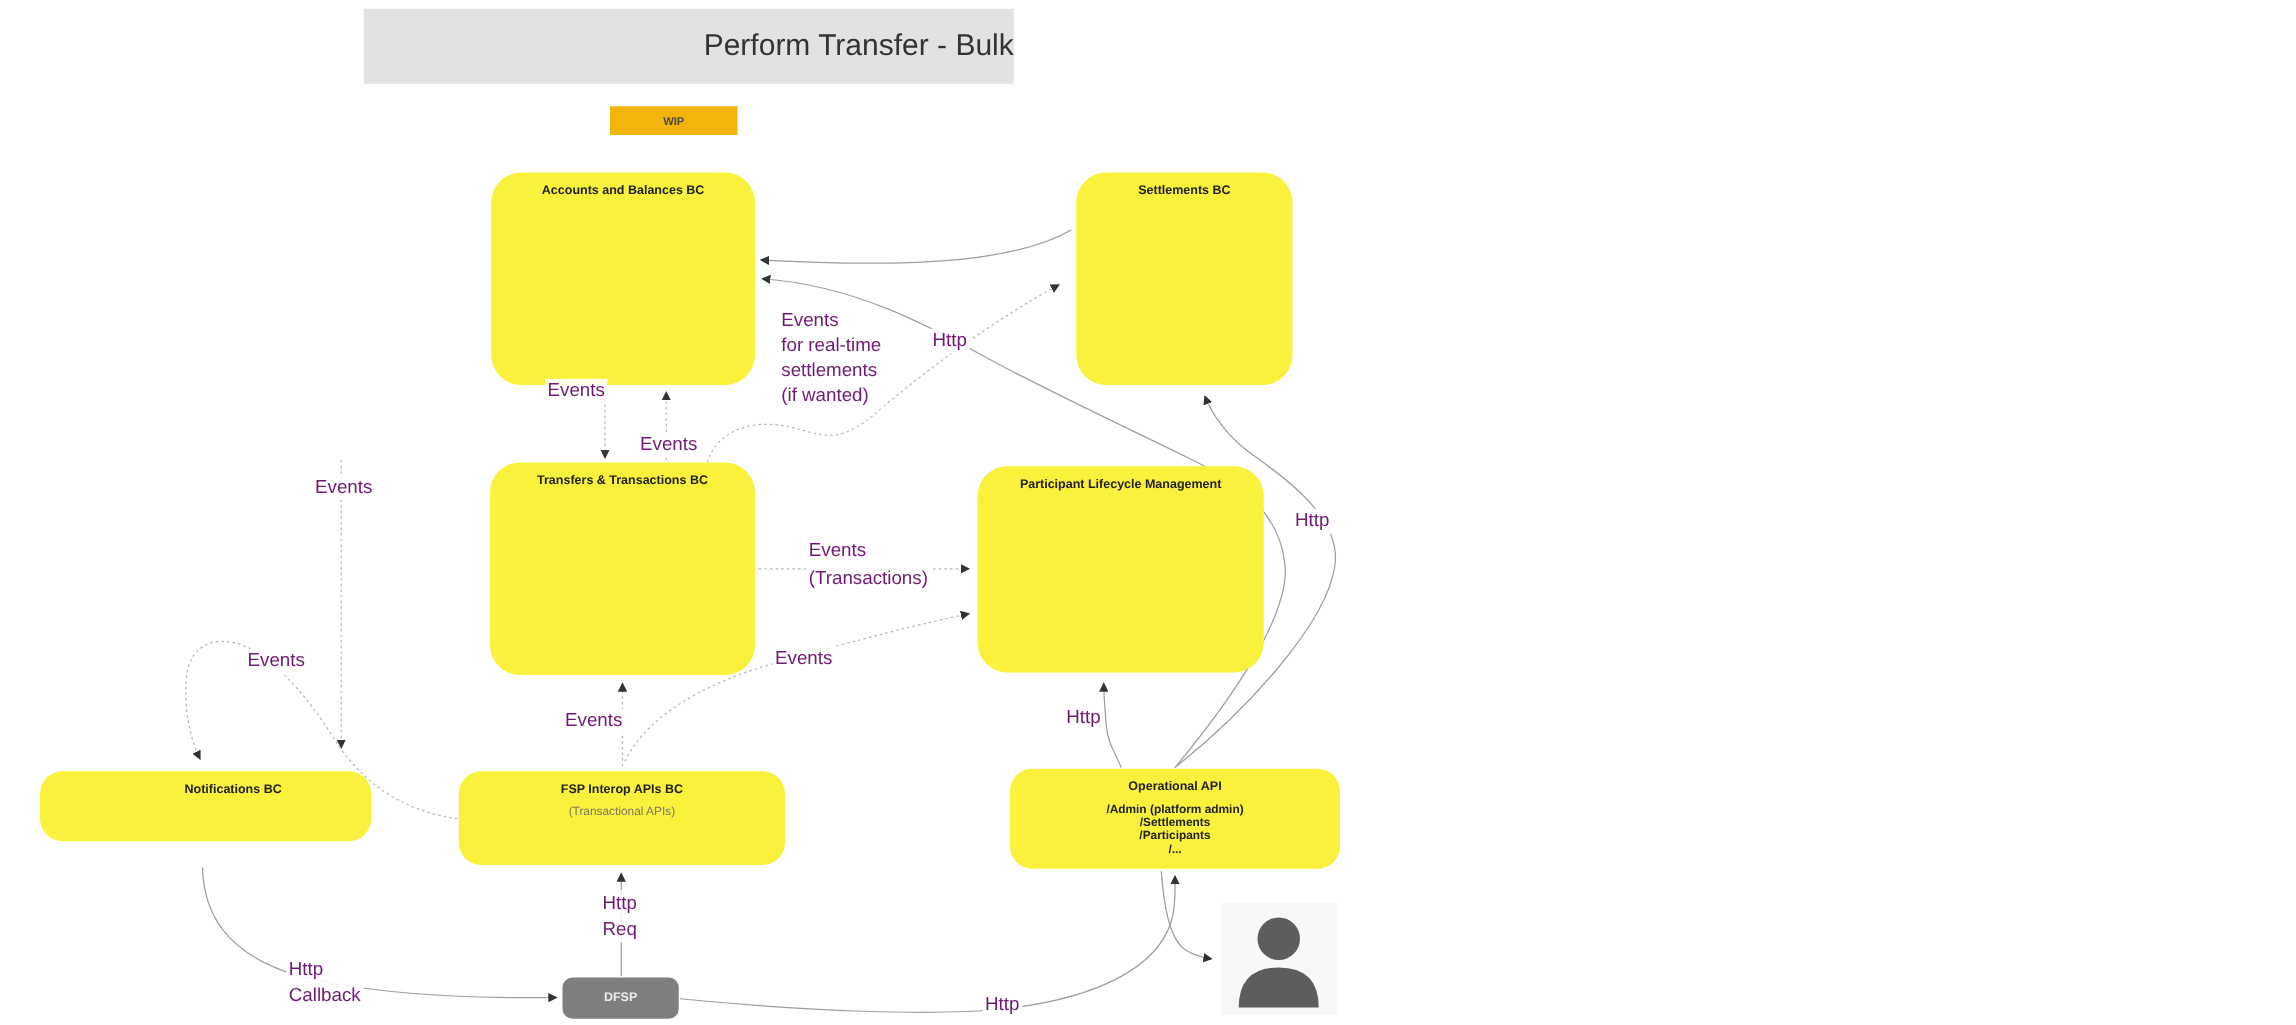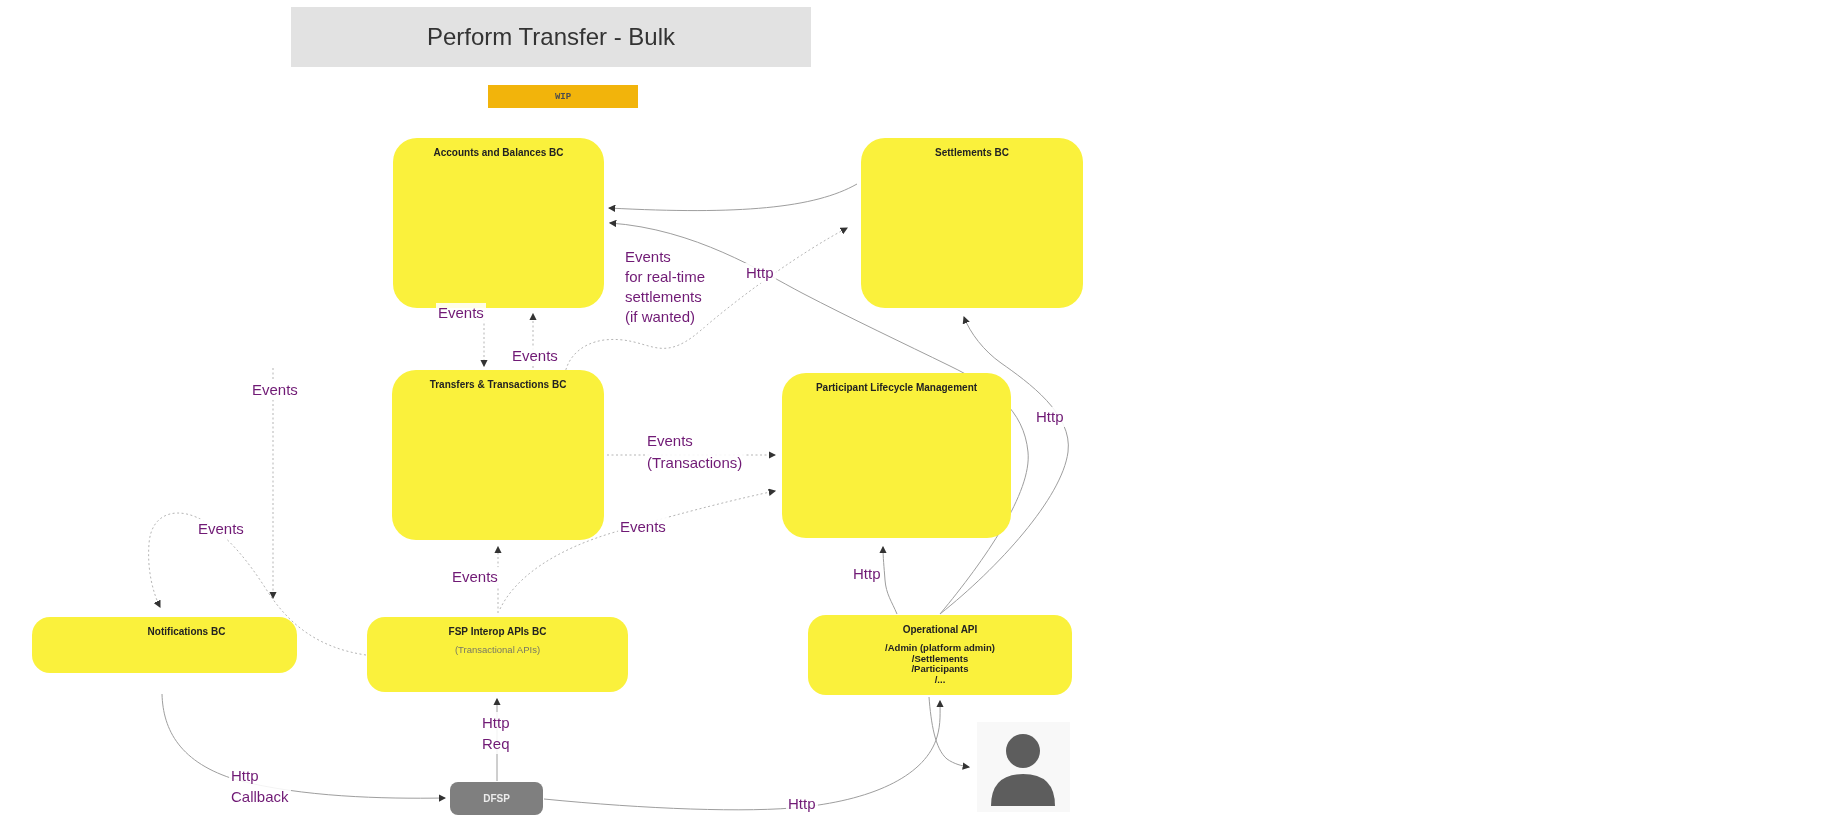--- a/index.html
+++ b/index.html
@@ -1,32 +1,32 @@
 <!DOCTYPE html>
 <html style="--node-fill: #faf13c; --title-bg: #e2e2e2; --badge: #f2b40b; --dfsp: #7f7f7f; --edge-solid: #9e9e9e; --edge-dotted: #b5b5b5; --arrow: #333333; --person: #5d5d5d;"><head>
 <meta charset="utf-8">
 <style>
   html,body{margin:0;padding:0;background:#fff;}
   .canvas{position:relative;width:1837px;height:820px;background:#ffffff;overflow:hidden;
           font-family:"Liberation Sans",sans-serif;}
   
   .title-bar{position:absolute;left:291px;top:7px;width:520px;height:60px;background:var(--title-bg,#e2e2e2);
-             display:flex;align-items:center;justify-content:center;}
+             display:flex;align-items:center;justify-content:flex-end;}
   .title-bar span{font-size:24px;color:#333;}
-  .wip-badge{position:absolute;left:488px;top:85px;width:150px;height:23px;background:var(--badge,#f2b40b);
-             display:flex;align-items:center;justify-content:center;font-size:9px;font-weight:bold;color:#4d4d4d;font-family:Liberation Mono, monospace;}
+  .wip-badge{position:absolute;left:488px;top:85px;width:102px;height:23px;background:var(--badge,#f2b40b);
+             display:flex;align-items:center;justify-content:center;font-size:9px;font-weight:bold;color:#4d4d4d;}
   
   .node{position:absolute;background:var(--node-fill,#faf13c);text-align:center;box-sizing:border-box;}
   .node .node-label{font-size:10px;font-weight:bold;color:#222;padding-top:9px;}
   .node .node-sublabel{font-size:9.5px;color:#787864;padding-top:7px;}
   .node .node-endpoints{font-size:9.5px;font-weight:bold;color:#222;padding-top:8px;line-height:10.5px;white-space:pre-line;}
   .big{border-radius:24px;}
   .small{border-radius:18px;}
   #node-accounts{left:393px;top:138px;width:211px;height:170px;}
-  #node-settlements{left:861px;top:138px;width:222px;height:170px;}
+  #node-settlements{left:861px;top:138px;width:173px;height:170px;}
   #node-transfers{left:392px;top:370px;width:212px;height:170px;text-align:center;}
   #node-plm{left:782px;top:373px;width:229px;height:165px;}
   #node-notifications{left:32px;top:617px;width:265px;height:56px;padding-left:44px;}
   #node-fsp{left:367px;top:617px;width:261px;height:75px;}
   #node-opapi{left:808px;top:615px;width:264px;height:80px;}
   #node-dfsp{position:absolute;left:450px;top:782px;width:93px;height:33px;background:var(--dfsp,#7f7f7f);
              border-radius:8px;display:flex;align-items:center;justify-content:center;
              font-size:10px;font-weight:bold;color:#ececec;}
   
   #person-box{position:absolute;left:977px;top:722px;width:93px;height:90px;background:#f8f8f8;}

